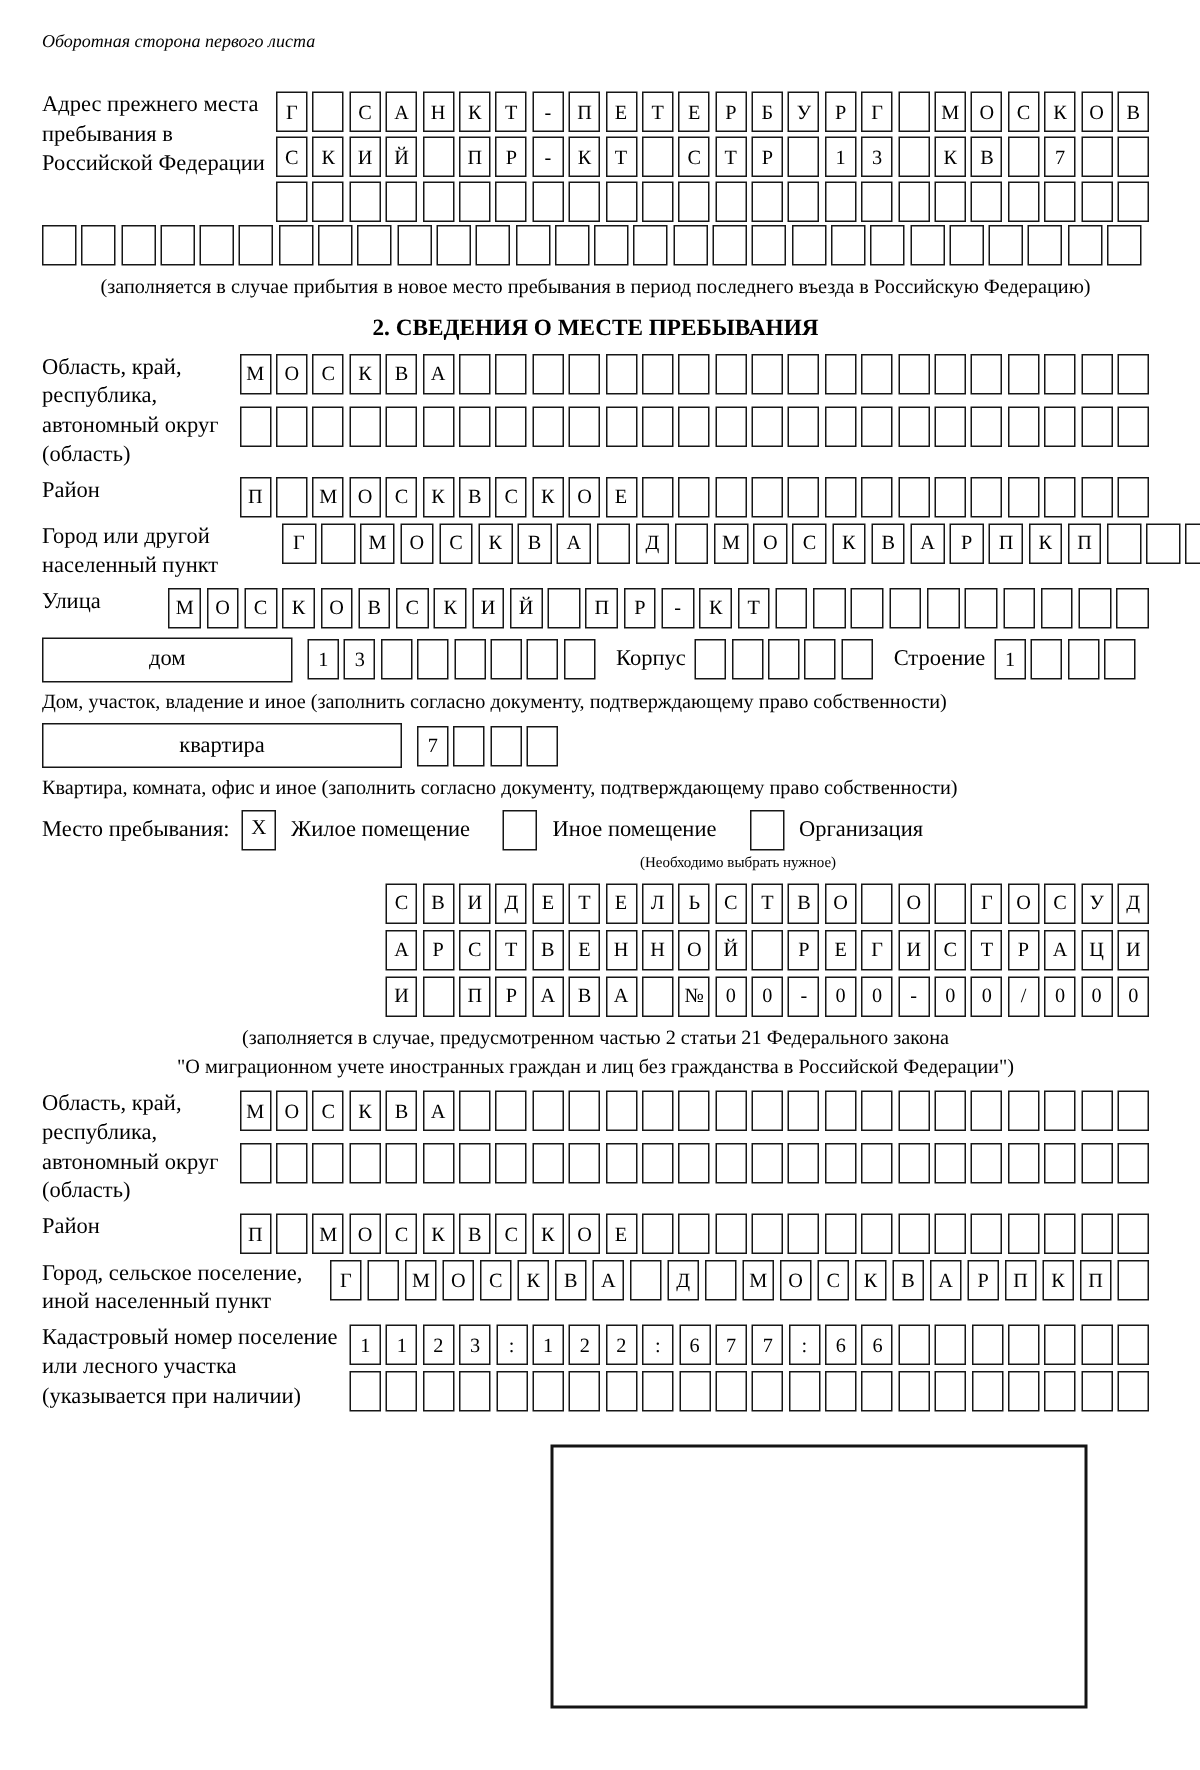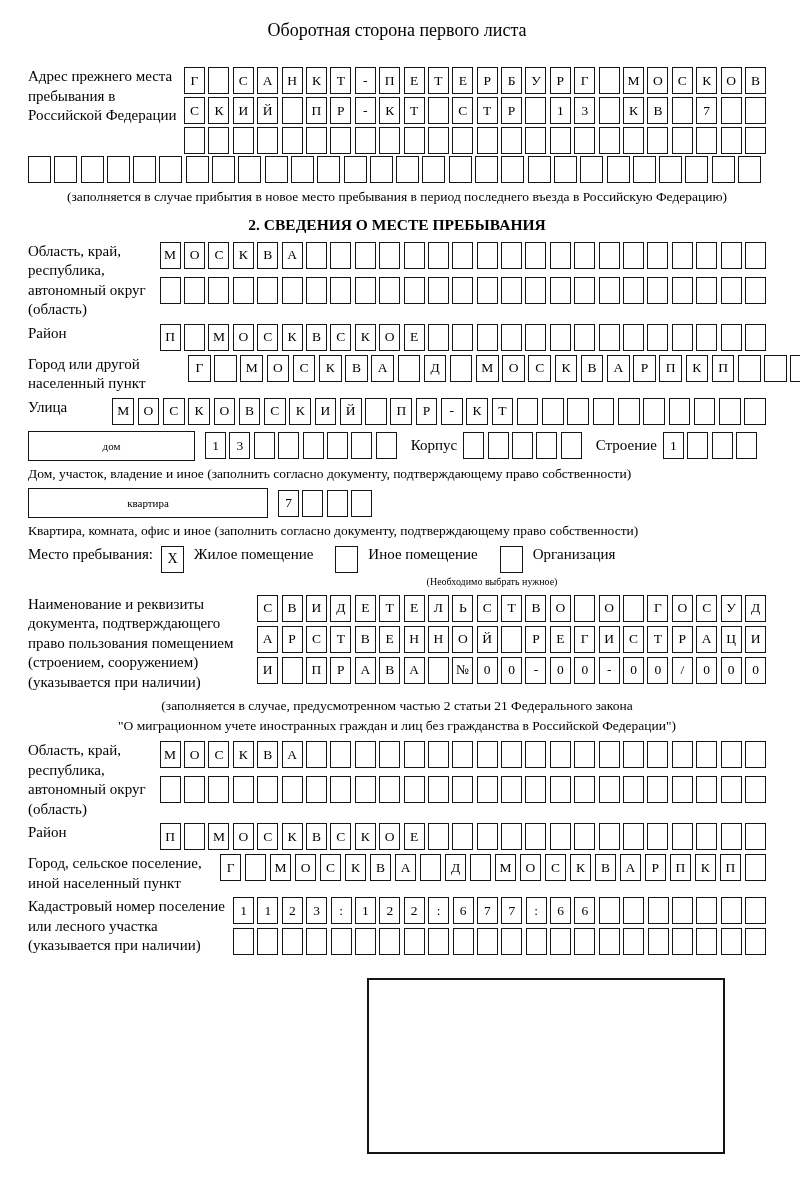--- a/index.html
+++ b/index.html
@@ -8,21 +8,21 @@
     position:relative;
     width:800px; height:1180px;
     margin:0 auto;
     padding:8px 34px 0 28px;
     background:#fff;
     color:#000;
     font-family:"Liberation Serif","DejaVu Serif",serif;
     font-size:15px;
     overflow:hidden;
   }
-  .header-note { text-align:center; margin-top:12px; margin-bottom:26px; font-size:18px; }
+  .header-note { text-align:left; margin-top:12px; margin-bottom:26px; font-size:12px;font-style:italic; }
 
   .frow { display:flex; align-items:flex-start; }
   .lbl { flex:0 0 auto; line-height:1.3; }
   .lbl.w145 { width:150px; }
   .lbl.w118 { width:125px; }
   .lbl.w150 { width:160px; }
   .lbl.w175 { width:180px; }
   .lbl.w205 { width:205px; }
   .lbl.w225 { width:225px; }
 
@@ -53,30 +53,30 @@
   .section-title { text-align:center; font-weight:bold; font-size:15.5px; margin:10px 0 8px 0; }
 
   .mb2 { margin-bottom:2px; }
   .mb4 { margin-bottom:4px; }
   .mb6 { margin-bottom:6px; }
 
   .widebox {
     border:1.6px solid #161616;
     height:30px;
     display:flex; align-items:center; justify-content:center;
-    font-size:11px;
+    font-size:15px;
     flex:none;
   }
   .widebox.dom { width:167px; }
   .widebox.kv  { width:240px; }
   .hrow { display:flex; align-items:center; }
   .hrow .boxes { margin-left:0; }
   .hrow .sep-label { margin:0 6px 0 14px; }
 
-  .stay-row { display:flex; margin-top:6px; }
+  .stay-row { display:flex; align-items:center; margin-top:6px; }
   .cbox {
     box-sizing:border-box; width:23px; height:27px;
     border:1.6px solid #161616;
     display:flex; align-items:center; justify-content:center;
     font-size:14px; flex:none;
   }
   .stay-row .opt-label { margin:0 22px 0 10px; }
   .stay-hint { margin:3px 0 8px 190px; font-size:10px;text-align:center; }
 
   .fact-cap { text-align:center; font-size:13.5px; line-height:1.45; }
@@ -407,21 +407,20 @@
     <span class="cbox" style="margin-left:8px;">X</span>
     <span class="opt-label">Жилое помещение</span>
     <span class="cbox"></span>
     <span class="opt-label">Иное помещение</span>
     <span class="cbox"></span>
     <span class="opt-label">Организация</span>
   </div>
   <div class="stay-hint">(Необходимо выбрать нужное)</div>
 
   <div class="frow mb4">
-    <div class="lbl w225">Наименование и реквизиты документа, подтверждающего право пользования помещением (строением, сооружением) (указывается при наличии)</div>
     <div class="stack" style="gap:4px;">
       <div class="boxes">
           <span class="box">С</span>
           <span class="box">В</span>
           <span class="box">И</span>
           <span class="box">Д</span>
           <span class="box">Е</span>
           <span class="box">Т</span>
           <span class="box">Е</span>
           <span class="box">Л</span>

